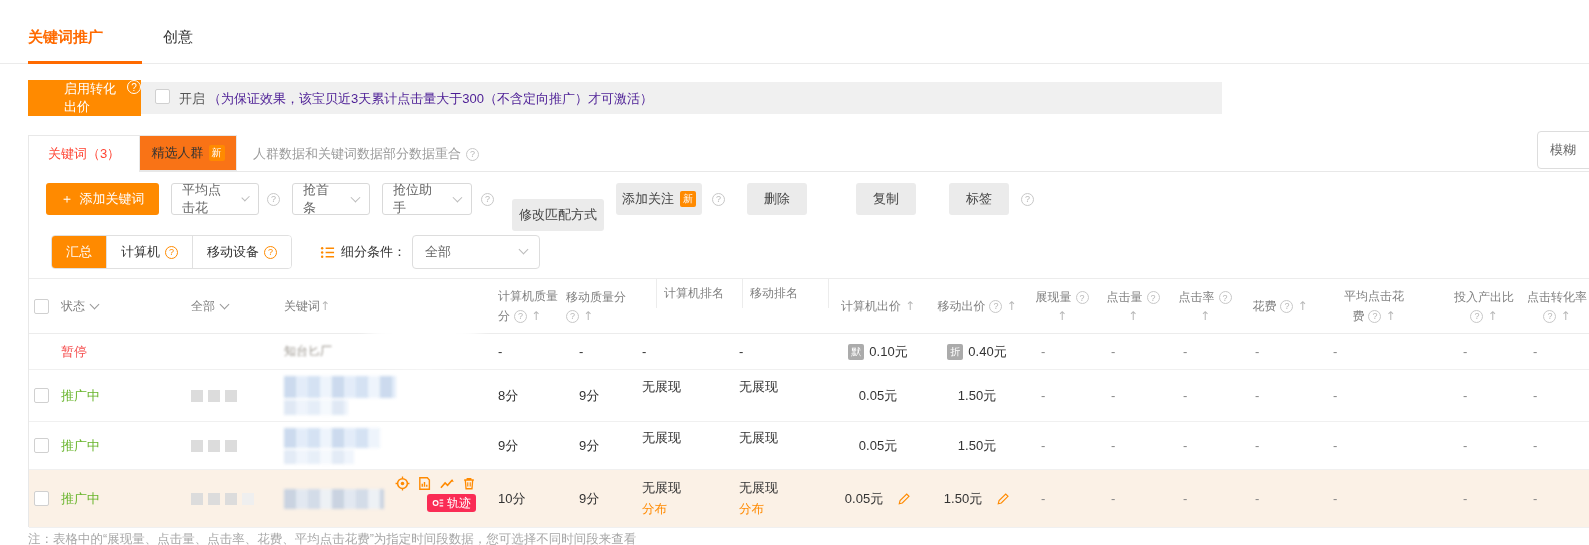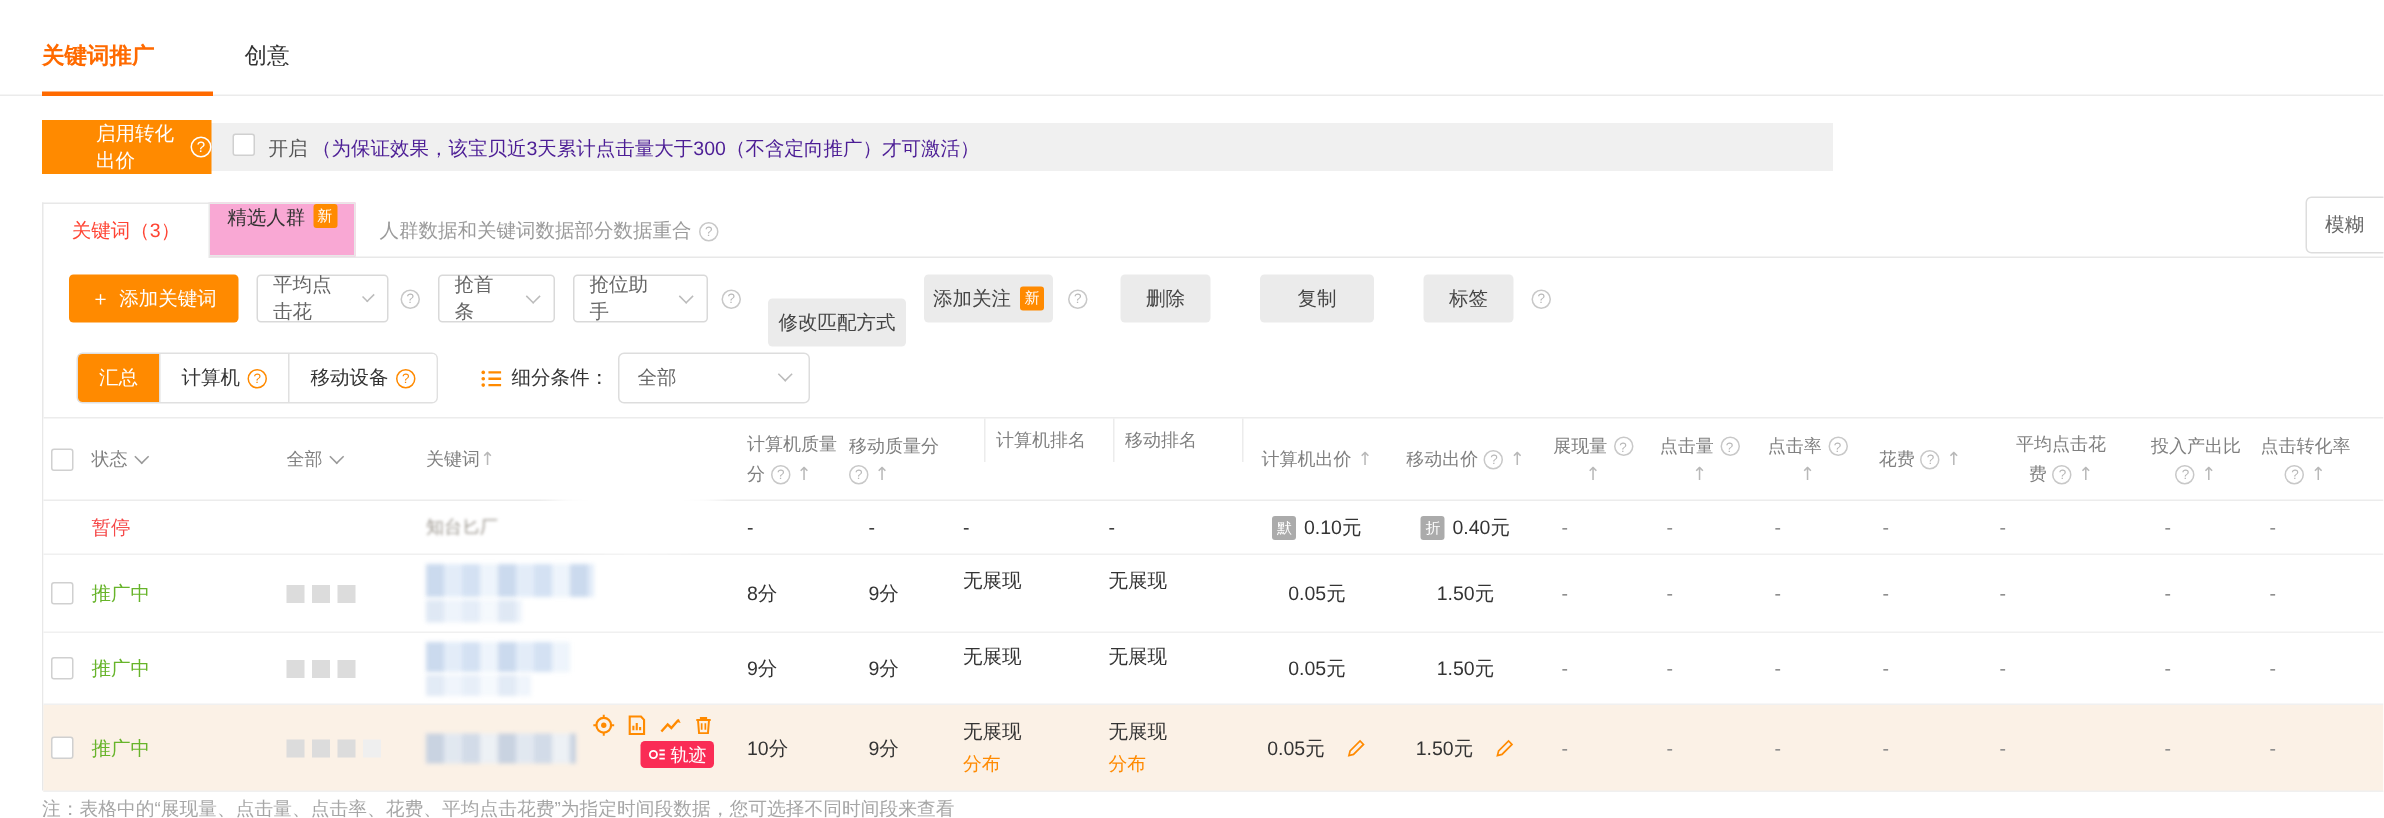--- a/index.html
+++ b/index.html
@@ -10,36 +10,36 @@
   
   .topnav { position:absolute; left:0; top:20px; width:1589px; height:45px; }
   .topnav .line { position:absolute; left:0; top:43px; width:1589px; height:1px; background:#ebebeb; }
   .ptab { position:absolute; top:8px; font-size:15px; cursor:pointer; }
   .ptab.active { color:#ff6a00; font-weight:bold; }
   .ptab-underline { position:absolute; left:28px; top:41px; width:114px; height:3px; background:#ff6a00; }
 
   
   .convbar { position:absolute; left:28px; top:82px; width:1194px; height:32px; background:#f0f0f0; }
   .conv-btn { position:absolute; left:28px; top:80px; width:113px; height:36px; background:#ff8a00;
-    color:#fff; font-size:13px; display:flex; align-items:center; justify-content:center; gap:5px;
+    color:#fff; font-size:13px; display:flex; justify-content:center; gap:5px;
     cursor:pointer;padding-left:36px; }
   .conv-check { position:absolute; left:155px; top:89px; }
   .conv-label { position:absolute; left:179px; top:90px; color:#555; }
   .conv-note { position:absolute; left:208px; top:90px; color:#4c1d95; }
 
   
   .fuzzy { position:absolute; left:1537px; top:131px; width:90px; height:38px; border:1px solid #ddd;
     border-radius:4px; background:#fff; color:#666; display:flex; align-items:center; padding-left:12px; cursor:pointer; }
 
   
   .subtab1 { position:absolute; left:28px; top:135px; width:112px; height:37px; background:#fff;
     border:1px solid #e8e8e8; border-bottom:none; z-index:3; display:flex; align-items:center;
     justify-content:center; color:#ff4433; cursor:pointer; }
-  .subtab2 { position:absolute; left:139px; top:135px; width:98px; height:36px; background:#f9a8d4;
-    border:1px solid #e8e8e8; z-index:2; display:flex; align-items:flex-start; justify-content:center;
+  .subtab2 { position:absolute; left:139px; top:135px; width:98px; height:36px; background:#f97316;
+    border:1px solid #e8e8e8; z-index:2; display:flex; align-items:center; justify-content:center;
     gap:5px; color:#333; cursor:pointer; }
   .subnote { position:absolute; left:253px; top:145px; color:#9b9b9b; display:flex; align-items:center; gap:5px; }
 
   
   .card { position:absolute; left:28px; top:171px; width:1561px; height:356px;
     border-top:1px solid #e8e8e8; border-left:1px solid #e8e8e8; background:#fff; }
 
   
   .toolbar { position:relative; height:54px; display:flex; align-items:center; padding-left:17px; }
   .btn { height:32px; display:inline-flex; align-items:center; justify-content:center; gap:6px;
@@ -64,21 +64,21 @@
     color:#808080; font-size:12px; background:#fff; }
   .trow { display:flex; border-bottom:1px solid #f0f0f0; background:#fff; }
   .trow.hl { background:#fbf1e6; }
   .c { flex:none; display:flex; align-items:center; }
   .c1{width:30px; padding-left:5px;} .c2{width:92px; padding-left:2px;} .c3{width:118px; padding-left:40px;}
   .c4{width:217px; padding-left:15px; position:relative;}
   .c5{width:73px; padding-left:12px;} .c6{width:75px; padding-left:20px;}
   .c7{width:97px; padding-left:8px;} .c8{width:98px; padding-left:8px;}
   .c9{width:98px; justify-content:center;} .c10{width:100px; justify-content:center;}
   .c11{width:70px;} .c12{width:72px;} .c13{width:72px;} .c14{width:78px;}
-  .c15{width:110px;} .c16{width:70px;} .c17{width:76px;} .c18{width:70px;}
+  .c15{width:110px;} .c16{width:70px;margin-left:20px;} .c17{width:76px;} .c18{width:70px;}
   .statcell { padding-left:14px; color:#888; }
   .hcol { flex-direction:column; justify-content:center; align-items:flex-start; gap:3px; }
   .hcent { flex-direction:column; justify-content:center; align-items:center; gap:3px; padding-left:0 !important; }
   .hline { display:flex; align-items:center; gap:4px; white-space:nowrap; }
   .rankgrp { width:195px; flex:none; display:flex; flex-direction:column; }
   .ranktitle { height:27px; display:flex; align-items:center; padding-left:6px; color:#ff2d55;
     border-bottom:1px solid #e8e8e8; white-space:nowrap; font-size:12.5px; }
   .ranksub { display:flex; height:29px; }
   .ranksub > div { display:flex; align-items:center; padding-left:7px; }
   .ranksub .rs1 { width:97px; border-left:1px solid #ececec;margin-left:22px; }
@@ -185,21 +185,21 @@
         <span>修改匹配方式</span>
       </div>
       <div class="btn btn-gray" style="margin-left:12px;width:86px;">
         <span>添加关注</span>
         <span class="badge-new">新</span>
       </div>
       <span class="q" style="margin-left:10px;">?</span>
       <div class="btn btn-gray" style="margin-left:22px;width:60px;">
         <span>删除</span>
       </div>
-      <div class="btn btn-gray" style="margin-left:33px;width:76px;">
+      <div class="btn btn-gray" style="margin-left:49px;width:60px;">
         <span>复制</span>
       </div>
       <div class="btn btn-gray" style="margin-left:33px;width:60px;">
         <span>标签</span>
       </div>
       <span class="q" style="margin-left:12px;">?</span>
     </div>
 
     <div class="devrow">
       <div class="seg">

